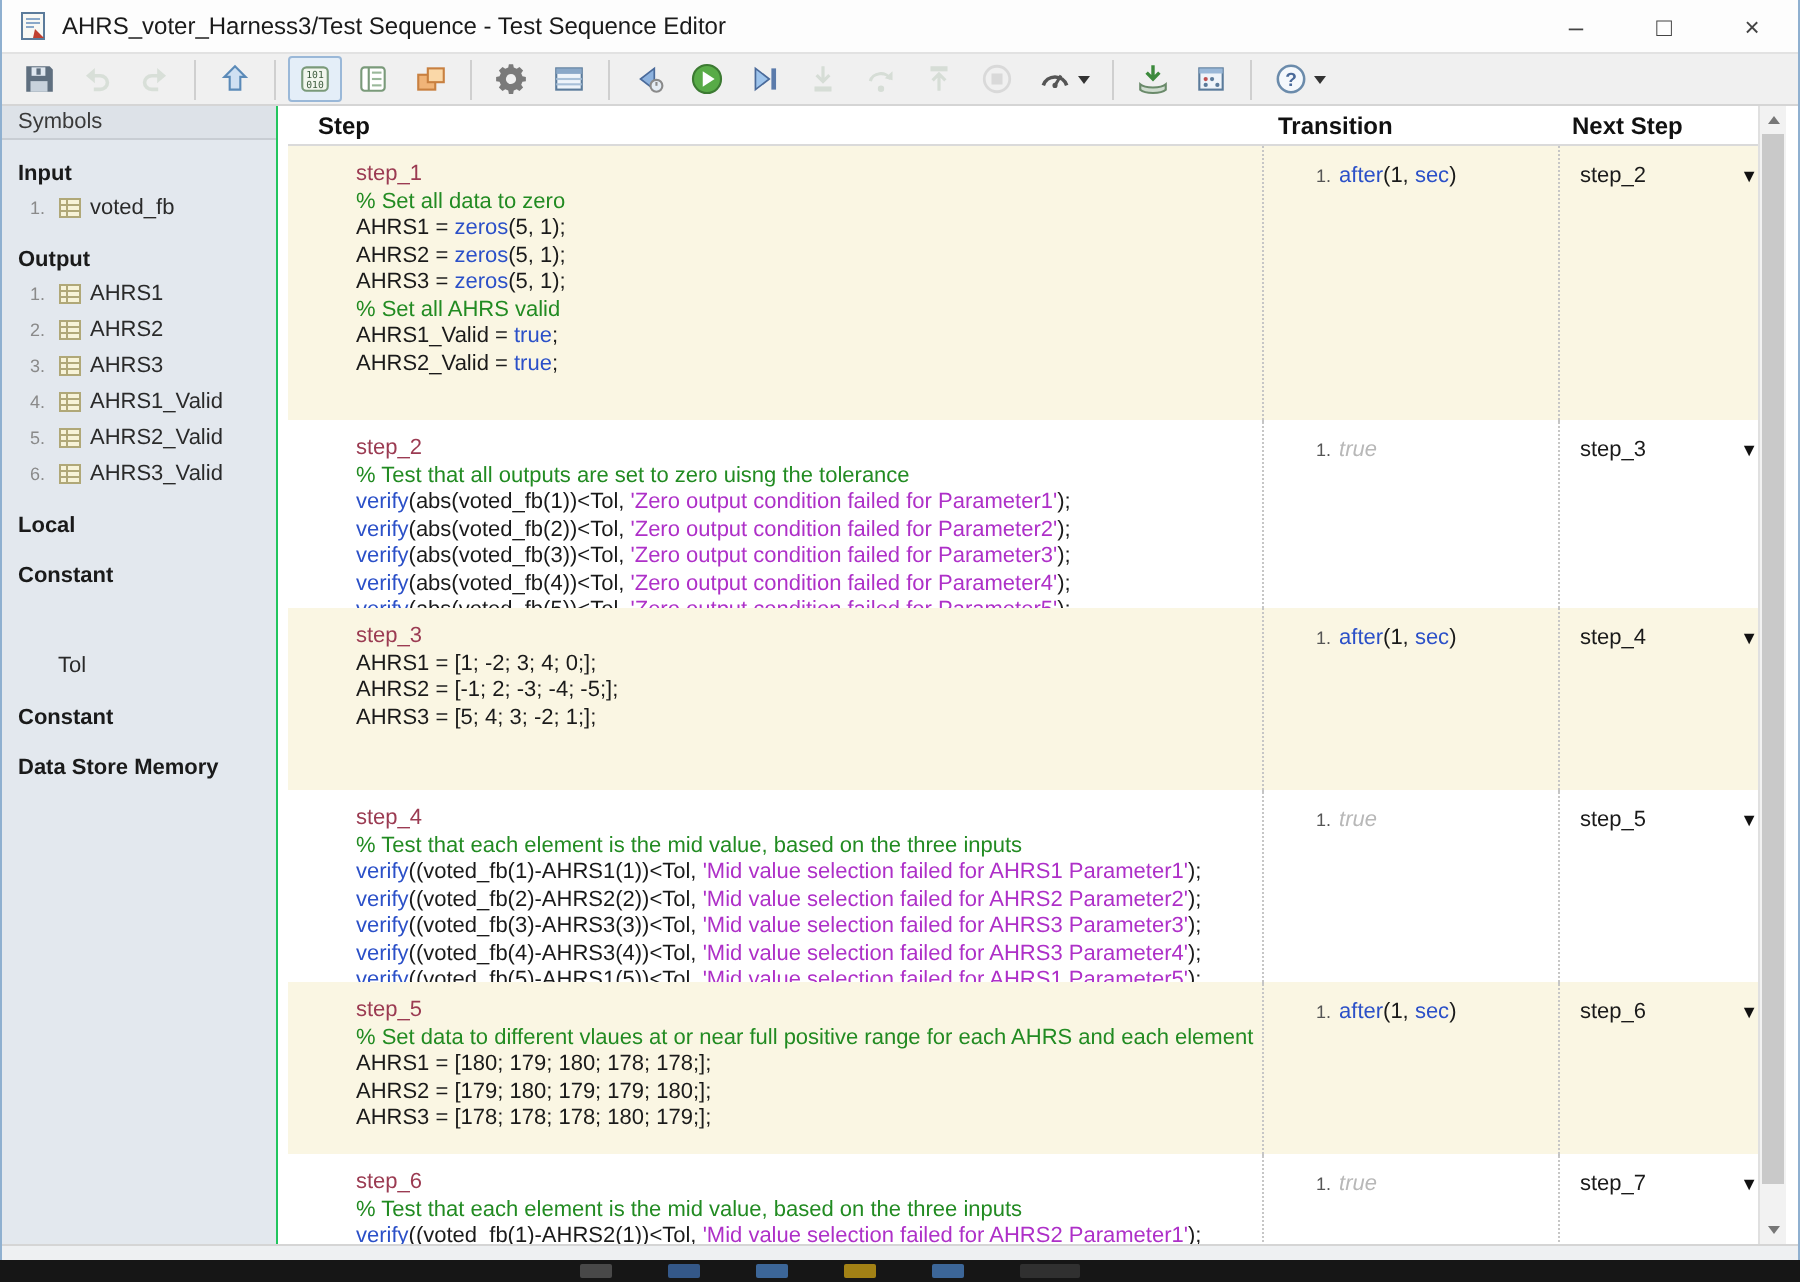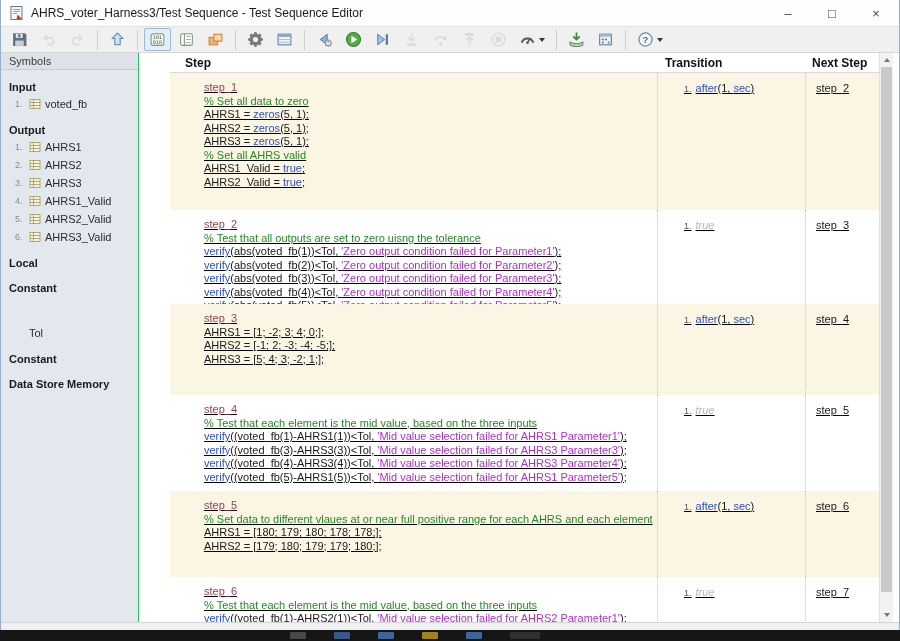--- a/index.html
+++ b/index.html
@@ -36,28 +36,28 @@
   .side-header { height:17px; line-height:17px; padding-left:8px; font-size:11px; color:#3a3a3a;
                  background:#dde2e8; border-bottom:1px solid #c8cdd3; }
   .side-section { font-size:11px; font-weight:bold; color:#1a1a1a; padding:11px 0 2px 8px; }
   .side-item { display:flex; align-items:center; height:18px; padding-left:14px; font-size:11px; color:#2a2a2a; }
   .side-num { color:#8a8a8a; font-size:9px; width:14px; flex:none; }
   .side-ico { width:12px; height:12px; margin-right:4px; flex:none; }
   .side-item.no-ico { padding-left:28px;margin-top:28px; }
 
   
   .editor { flex:1; position:relative; background:#fff; overflow:hidden; }
-  .ed-inner { position:absolute; left:0; top:0; right:20px; bottom:0; padding-left:31px; }
+  .ed-inner { position:absolute; left:0; top:0; right:20px; bottom:0; padding-left:5px; }
   .head-row { display:flex; height:20px; align-items:center; border-bottom:1px solid #dadada; }
   .hc { font-size:12px; font-weight:bold; color:#111; }
   .hc-step { width:487px; padding-left:15px; flex:none; }
   .hc-trans { width:148px; padding-left:8px; flex:none; }
   .hc-next { width:112px; padding-left:7px; flex:none; }
   .rows { height:549px; overflow:hidden; }
-  .row { display:flex; overflow:hidden; background:#fff;text-decoration:underline; }
+  .row { display:flex; overflow:hidden; background:#fff; }
   .row.shaded { background:#faf6e3; }
   .row:nth-child(1){height:137px} .row:nth-child(2){height:94px}
   .row:nth-child(3){height:91px}  .row:nth-child(4){height:96px}
   .row:nth-child(5){height:86px}  .row:nth-child(6){height:120px}
   .cell-step { width:487px; flex:none; padding:8px 4px 0 34px; }
   .cell-trans { width:148px; flex:none; padding:9px 4px 0 26px; border-left:1px dotted #c6c6c6; }
   .cell-next { width:112px; flex:none; padding:8px 12px 0 10px; border-left:1px dotted #c6c6c6;
                display:flex; justify-content:space-between; align-items:flex-start; }
   .code-line { font-size:11px; line-height:13.5px; white-space:nowrap; }
   .t-n { color:#9b3b52; } .t-c { color:#228B22; } .t-k { color:#2b50c8; }
@@ -433,38 +433,40 @@
               <div class="cell-next">
                 <span class="next-label">step_4</span>
                 <span class="next-caret">▼</span>
               </div>
             </div>
             <div class="row">
               <div class="cell-step">
                 <div class="code-line"><span class="t-n">step_4</span></div>
                 <div class="code-line"><span class="t-c">% Test that each element is the mid value, based on the three inputs</span></div>
                 <div class="code-line"><span class="t-k">verify</span><span class="t-p">((voted_fb(1)-AHRS1(1))&lt;Tol, </span><span class="t-s">'Mid value selection failed for AHRS1 Parameter1'</span><span class="t-p">);</span></div>
+                <div class="code-line"><span class="t-k">verify</span><span class="t-p">((voted_fb(2)-AHRS2(2))&lt;Tol, </span><span class="t-s">'Mid value selection failed for AHRS2 Parameter2'</span><span class="t-p">);</span></div>
                 <div class="code-line"><span class="t-k">verify</span><span class="t-p">((voted_fb(3)-AHRS3(3))&lt;Tol, </span><span class="t-s">'Mid value selection failed for AHRS3 Parameter3'</span><span class="t-p">);</span></div>
                 <div class="code-line"><span class="t-k">verify</span><span class="t-p">((voted_fb(4)-AHRS3(4))&lt;Tol, </span><span class="t-s">'Mid value selection failed for AHRS3 Parameter4'</span><span class="t-p">);</span></div>
                 <div class="code-line"><span class="t-k">verify</span><span class="t-p">((voted_fb(5)-AHRS1(5))&lt;Tol, </span><span class="t-s">'Mid value selection failed for AHRS1 Parameter5'</span><span class="t-p">);</span></div>
               </div>
               <div class="cell-trans">
                 <div class="tr-text"><span class="tr-num">1.</span><span class="t-g">true</span></div>
               </div>
               <div class="cell-next">
                 <span class="next-label">step_5</span>
                 <span class="next-caret">▼</span>
               </div>
             </div>
             <div class="row shaded">
               <div class="cell-step">
                 <div class="code-line"><span class="t-n">step_5</span></div>
                 <div class="code-line"><span class="t-c">% Set data to different vlaues at or near full positive range for each AHRS and each element</span></div>
                 <div class="code-line"><span class="t-p">AHRS1 = [180; 179; 180; 178; 178;];</span></div>
                 <div class="code-line"><span class="t-p">AHRS2 = [179; 180; 179; 179; 180;];</span></div>
+                <div class="code-line"><span class="t-p">AHRS3 = [178; 178; 178; 180; 179;];</span></div>
               </div>
               <div class="cell-trans">
                 <div class="tr-text"><span class="tr-num">1.</span><span class="t-k">after</span><span class="t-p">(1, </span><span class="t-k">sec</span><span class="t-p">)</span></div>
               </div>
               <div class="cell-next">
                 <span class="next-label">step_6</span>
                 <span class="next-caret">▼</span>
               </div>
             </div>
             <div class="row">

